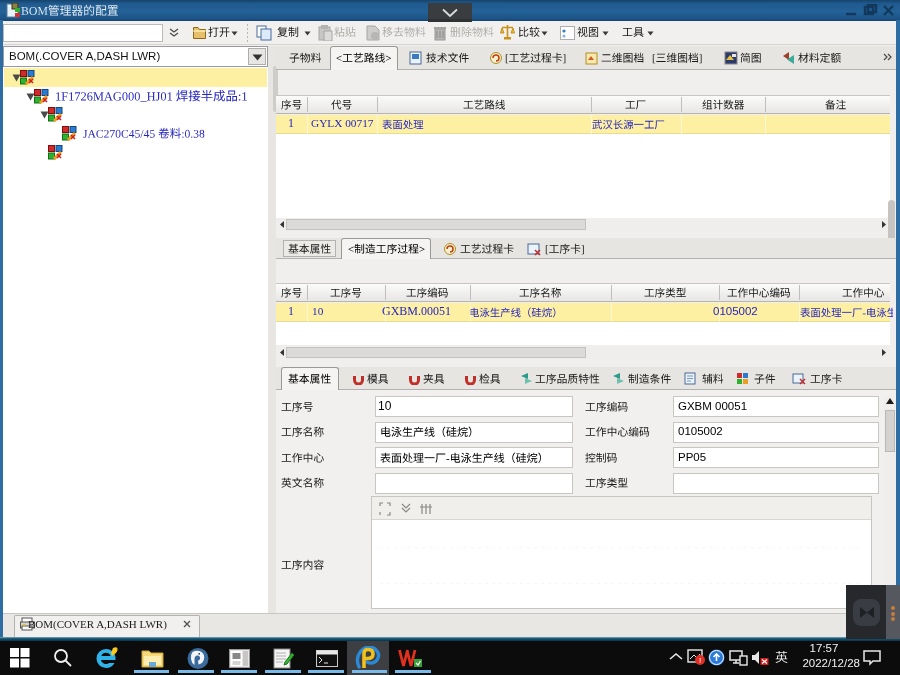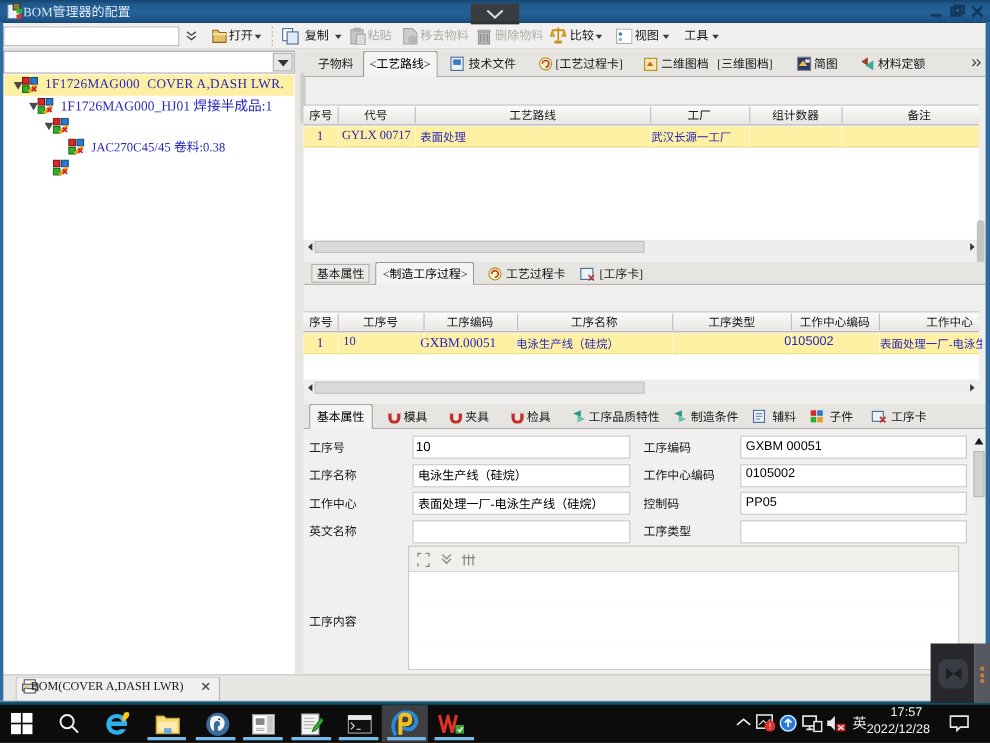--- a/index.html
+++ b/index.html
@@ -262,40 +262,40 @@
     <svg style="position:absolute;left:622.0px;top:25.1px;" width="23" height="15">
       <g fill="#1c1b1a" transform="translate(0,11) scale(0.9167)">
         <use href="#c5de5" x="0"></use>
         <use href="#c5177" x="12"></use>
       </g>
     </svg>
     <svg style="position:absolute;left:647px;top:31px" width="8" height="6">
       <path d="M0.5 0.5 L3.5 4.5 L6.5 0.5 Z" fill="#3a3a3a"></path>
     </svg>
     <div style="position:absolute;left:3px;top:46px;width:265px;height:21px;background:#fff;border:1px solid #9a98a0"></div>
+    <div style="position:absolute;left:9px;top:50px;width:240px;height:16px;font:11.5px Liberation Sans,sans-serif;color:#111">BOM(.COVER A,DASH LWR)</div>
     <div style="position:absolute;left:248px;top:48px;width:18px;height:17px;background:#e8e6e4;border:1px solid #b0aeac"></div>
     <svg style="position:absolute;left:252px;top:54px" width="11" height="7">
       <path d="M0.5 0.5 L10.5 0.5 L5.5 6.5 Z" fill="#333"></path>
     </svg>
     <div style="position:absolute;left:3px;top:67px;width:265px;height:546px;background:#fff"></div>
     <div style="position:absolute;left:268px;top:46px;width:8px;height:567px;background:#e8e6e3"></div>
     <div style="position:absolute;left:272.5px;top:66px;width:5px;height:46px;background:#cfcdca;border-radius:3px"></div>
     <div style="position:absolute;left:3px;top:67px;width:265px;height:546px;overflow:hidden">
       <div style="position:absolute;left:1px;top:1.0px;width:263px;height:18.7px;background:#fdf0a2"></div>
       <svg style="position:absolute;left:9px;top:6.85px" width="9" height="8">
         <path d="M0.5 0.5 L8.5 0.5 L4.5 7.5 Z" fill="#4a4a4a"></path>
       </svg>
       <svg style="position:absolute;left:17px;top:2.8499999999999996px" width="15" height="15">
         <rect x="0.5" y="0.5" width="6" height="6" fill="#d02a2a" stroke="#801010"></rect>
         <rect x="8" y="0.5" width="6" height="6" fill="#2a7ad0" stroke="#104a80"></rect>
         <rect x="0.5" y="8" width="6" height="6" fill="#30b030" stroke="#107010"></rect>
         <path d="M6 14 L13 7" stroke="#f0a020" stroke-width="3"></path>
         <path d="M9 9 L13 13 M13 9 L9 13" stroke="#d02020" stroke-width="1.6"></path>
       </svg>
-      <div style="position:absolute;left:38px;top:2.3px;height:16px;font:12px Liberation Serif,serif;color:#2525c0;white-space:pre;letter-spacing:0.30px">1F1726MAG000  COVER A,DASH LWR.</div>
       <svg style="position:absolute;left:23px;top:25.550000000000004px" width="9" height="8">
         <path d="M0.5 0.5 L8.5 0.5 L4.5 7.5 Z" fill="#4a4a4a"></path>
       </svg>
       <svg style="position:absolute;left:31px;top:21.550000000000004px" width="15" height="15">
         <rect x="0.5" y="0.5" width="6" height="6" fill="#d02a2a" stroke="#801010"></rect>
         <rect x="8" y="0.5" width="6" height="6" fill="#2a7ad0" stroke="#104a80"></rect>
         <rect x="0.5" y="8" width="6" height="6" fill="#30b030" stroke="#107010"></rect>
         <path d="M6 14 L13 7" stroke="#f0a020" stroke-width="3"></path>
         <path d="M9 9 L13 13 M13 9 L9 13" stroke="#d02020" stroke-width="1.6"></path>
       </svg>
@@ -1053,21 +1053,21 @@
       <path d="M1 5 L4 5 L8 1 L8 14 L4 10 L1 10 Z" fill="#e8e8e8"></path>
       <rect x="9.5" y="8" width="8" height="7" fill="#d02020"></rect>
       <path d="M11 9.5 L16 13.5 M16 9.5 L11 13.5" stroke="#fff" stroke-width="1.2"></path>
     </svg>
     <svg style="position:absolute;left:775.0px;top:649.3px;" width="14" height="17">
       <g fill="#f2f2f2" transform="translate(0,13) scale(1.0833)">
         <use href="#c82f1" x="0"></use>
       </g>
     </svg>
     <div style="position:absolute;left:793px;top:642px;width:62px;height:15px;font:11.5px Liberation Sans,sans-serif;color:#f2f2f2;text-align:center">17:57</div>
-    <div style="position:absolute;left:788px;top:657px;width:72px;height:15px;font:11.5px Liberation Sans,sans-serif;color:#f2f2f2;text-align:left">2022/12/28</div>
+    <div style="position:absolute;left:788px;top:657px;width:72px;height:15px;font:11.5px Liberation Sans,sans-serif;color:#f2f2f2;text-align:right">2022/12/28</div>
     <svg style="position:absolute;left:863px;top:650px" width="18" height="16">
       <path d="M1 1 L17 1 L17 11 L10 11 L7 14 L7 11 L1 11 Z" fill="none" stroke="#e8e8e8" stroke-width="1.5"></path>
     </svg>
     <div style="position:absolute;left:428px;top:3px;width:44px;height:19px;background:#3a3d40;border-bottom:3px solid #303336"></div>
     <svg style="position:absolute;left:441px;top:8px" width="18" height="10">
       <path d="M2 1.5 L9 8 L16 1.5" stroke="#dcdcdc" stroke-width="1.8" fill="none"></path>
     </svg>
     <div style="position:absolute;left:846px;top:585px;width:40px;height:54px;background:#26282c"></div>
     <div style="position:absolute;left:886px;top:585px;width:14px;height:54px;background:#55585e"></div>
     <div style="position:absolute;left:853px;top:599px;width:27px;height:27px;background:#393c42;border-radius:8px"></div>

